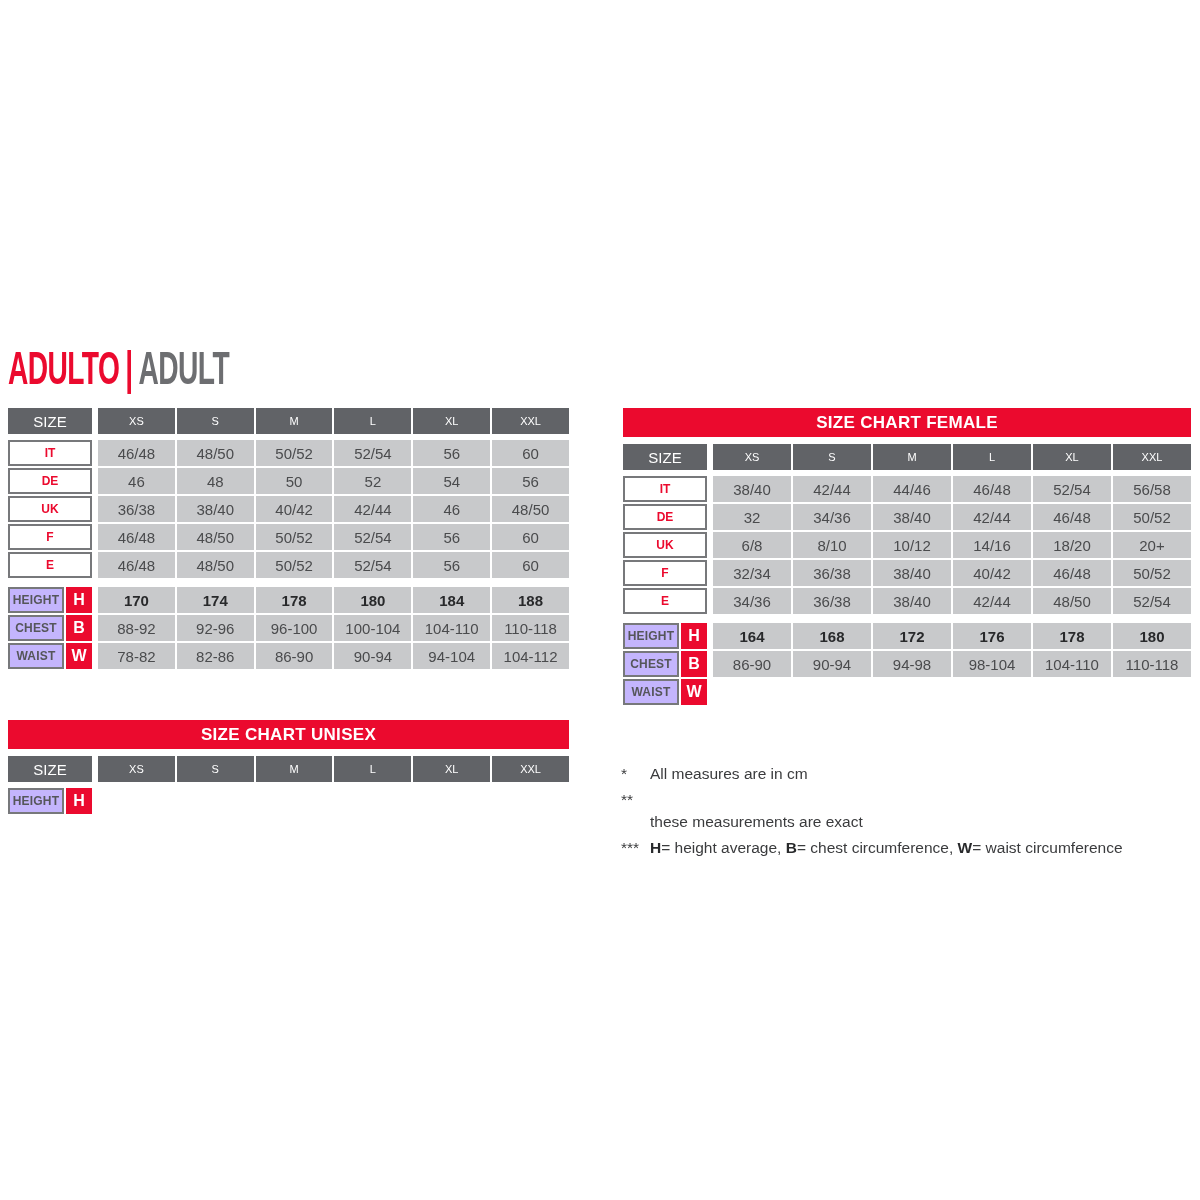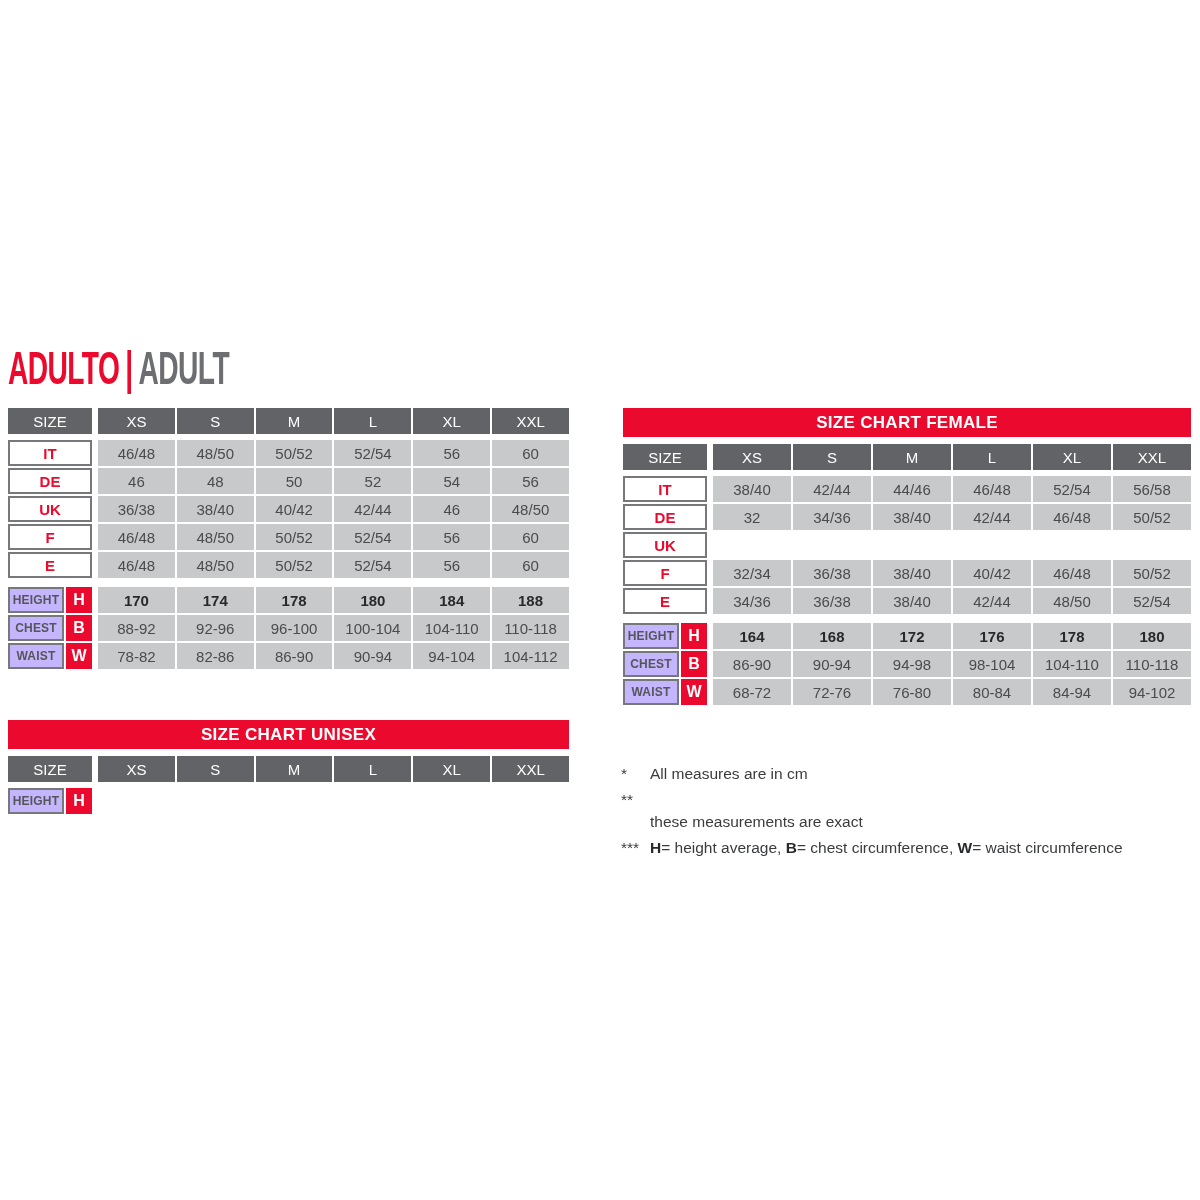--- a/index.html
+++ b/index.html
@@ -38,27 +38,27 @@
   }
   .row { display: flex; height: 26px; margin-bottom: 2px; }
   .row.header { margin-bottom: 6px; }
   .label-col { width: 84px; margin-right: 6px; flex: none; display: flex; align-items: stretch; }
   .corner {
     width: 100%; background: var(--header_gray); color: #fff;
     font-size: 15px; display: flex; align-items: center; justify-content: center;
   }
   .cells { flex: 1; display: flex; gap: 2px; }
   .cell { flex: 1; display: flex; align-items: center; justify-content: center; }
-  .col-head { background: var(--header_gray); color: #ffffff; font-size: 15px; }
+  .col-head { background: var(--header_gray); color: #ffffff; font-size: 11px; }
   .data { background: var(--cell_gray); color: var(--cell_text); font-size: 15px; }
   .data.bold { font-weight: bold; color: var(--bold_text); }
   .sizebox {
     width: 100%; box-sizing: border-box;
     border: 2px solid var(--box_border); background: #ffffff;
-    color: var(--red); font-weight: bold; font-size: 15px;
+    color: var(--red); font-weight: bold; font-size: 12px;
     display: flex; align-items: center; justify-content: center;
   }
   .mbox {
     flex: 1; box-sizing: border-box;
     border: 2px solid var(--box_border); background: #c4b5fd;
     color: var(--measure_label_text); font-weight: bold; font-size: 12px;
     letter-spacing: 0.2px;
     display: flex; align-items: center; justify-content: center;
   }
   .letter {
@@ -252,20 +252,28 @@
           <div class="cell data">38/40</div>
           <div class="cell data">42/44</div>
           <div class="cell data">46/48</div>
           <div class="cell data">50/52</div>
         </div>
       </div>
       <div class="row">
         <div class="label-col">
           <div class="sizebox">UK</div>
         </div>
+        <div class="cells">
+          <div class="cell data">6/8</div>
+          <div class="cell data">8/10</div>
+          <div class="cell data">10/12</div>
+          <div class="cell data">14/16</div>
+          <div class="cell data">18/20</div>
+          <div class="cell data">20+</div>
+        </div>
       </div>
       <div class="row">
         <div class="label-col">
           <div class="sizebox">F</div>
         </div>
         <div class="cells">
           <div class="cell data">32/34</div>
           <div class="cell data">36/38</div>
           <div class="cell data">38/40</div>
           <div class="cell data">40/42</div>
@@ -313,28 +321,20 @@
           <div class="cell data">98-104</div>
           <div class="cell data">104-110</div>
           <div class="cell data">110-118</div>
         </div>
       </div>
       <div class="row">
         <div class="label-col">
           <div class="mbox">WAIST</div>
           <div class="letter">W</div>
         </div>
-        <div class="cells">
-          <div class="cell data">68-72</div>
-          <div class="cell data">72-76</div>
-          <div class="cell data">76-80</div>
-          <div class="cell data">80-84</div>
-          <div class="cell data">84-94</div>
-          <div class="cell data">94-102</div>
-        </div>
       </div>
     </section>
 
   <section class="chart-table tbl-unisex">
       <div class="bar">SIZE CHART UNISEX</div>
       <div class="row header">
         <div class="label-col">
           <div class="corner">SIZE</div>
         </div>
         <div class="cells">

